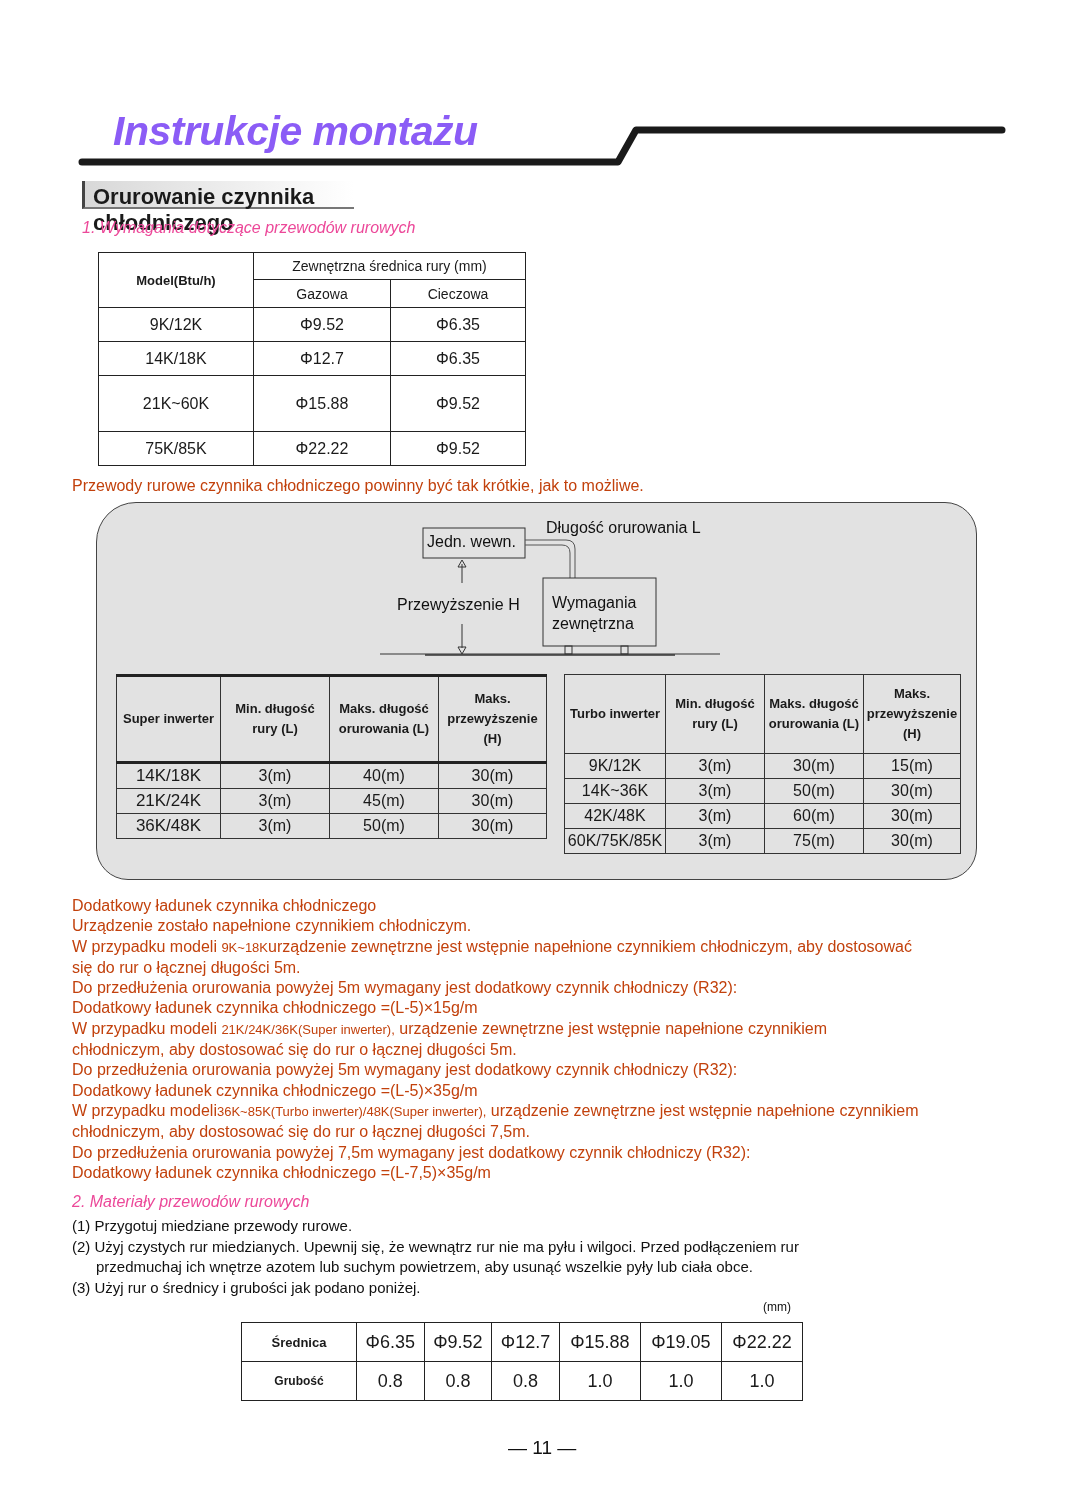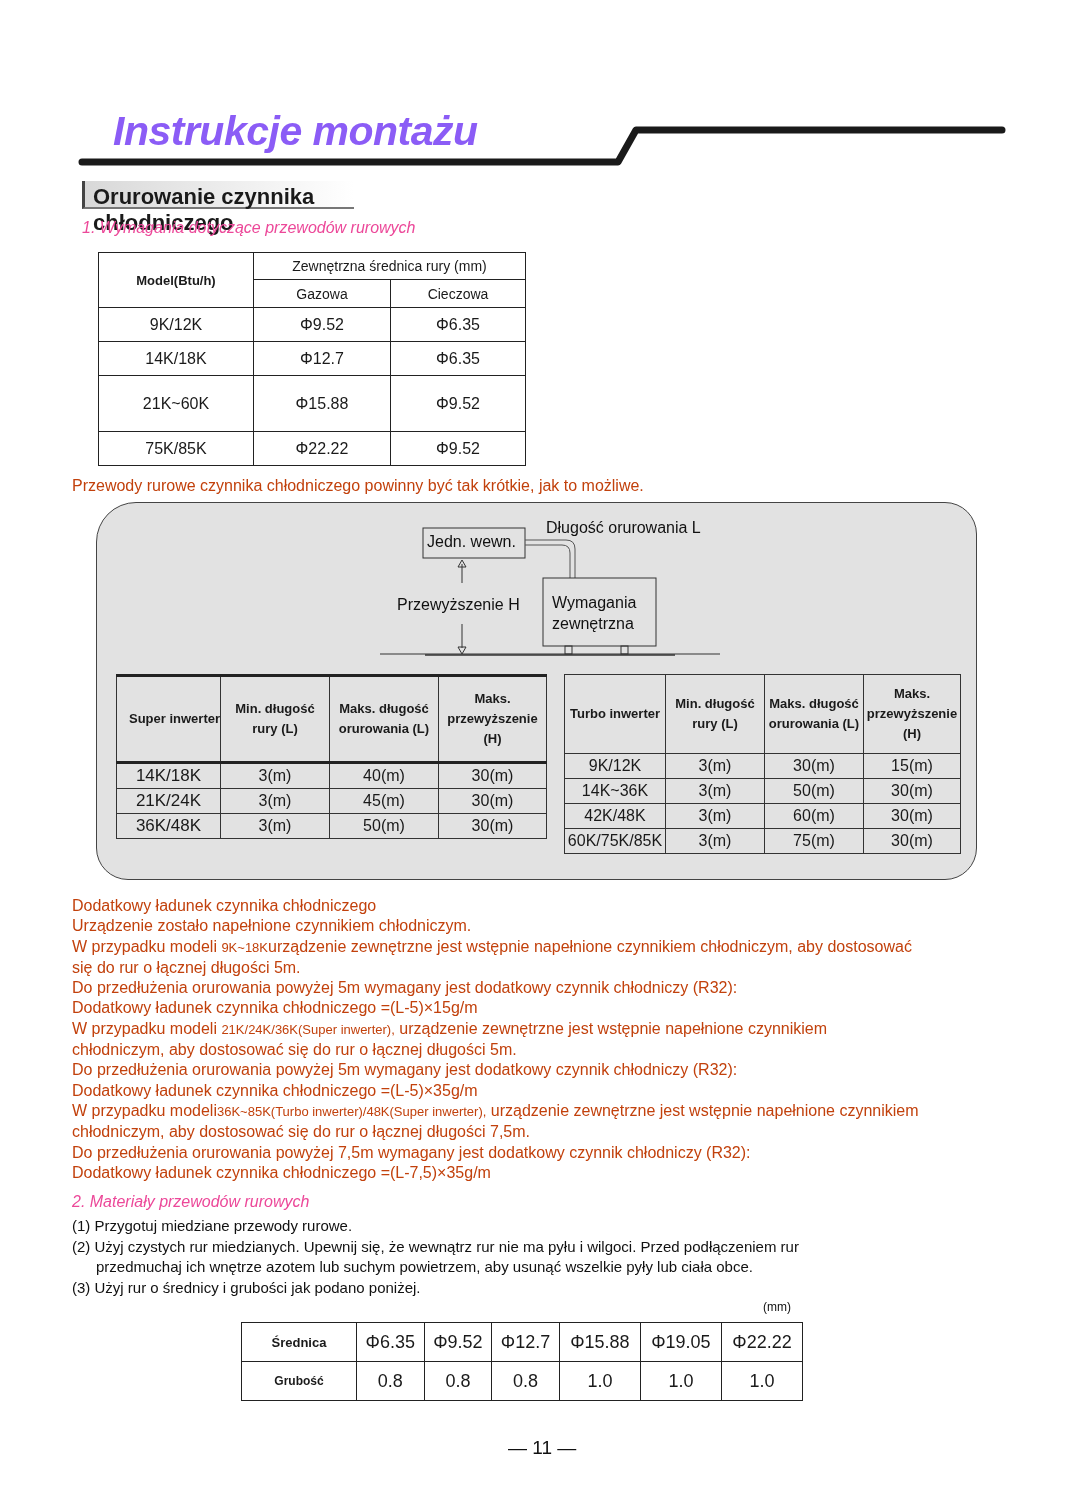--- a/index.html
+++ b/index.html
@@ -110,21 +110,21 @@
 <div class="abs" style="left:546px;top:519px;font-size:16px;">Długość orurowania L</div>
 <div class="abs" style="left:397px;top:596px;font-size:16px;">Przewyższenie H</div>
 <div class="abs" style="left:552px;top:592px;font-size:16px;line-height:21px;">
   <div>Wymagania</div>
   <div>zewnętrzna</div>
 </div>
 
 <table class="abs inv-table inv-super">
   <thead>
     <tr>
-      <th style="width:103px;text-align:right;">Super inwerter</th>
+      <th style="width:103px;">Super inwerter</th>
       <th style="width:108px;">Min. długość rury (L)</th>
       <th style="width:108px;">Maks. długość orurowania (L)</th>
       <th>Maks. przewyższenie (H)</th>
     </tr>
   </thead>
   <tbody>
     <tr>
       <td style="font-size:17px;">14K/18K</td>
       <td>3(m)</td>
       <td>40(m)</td>

